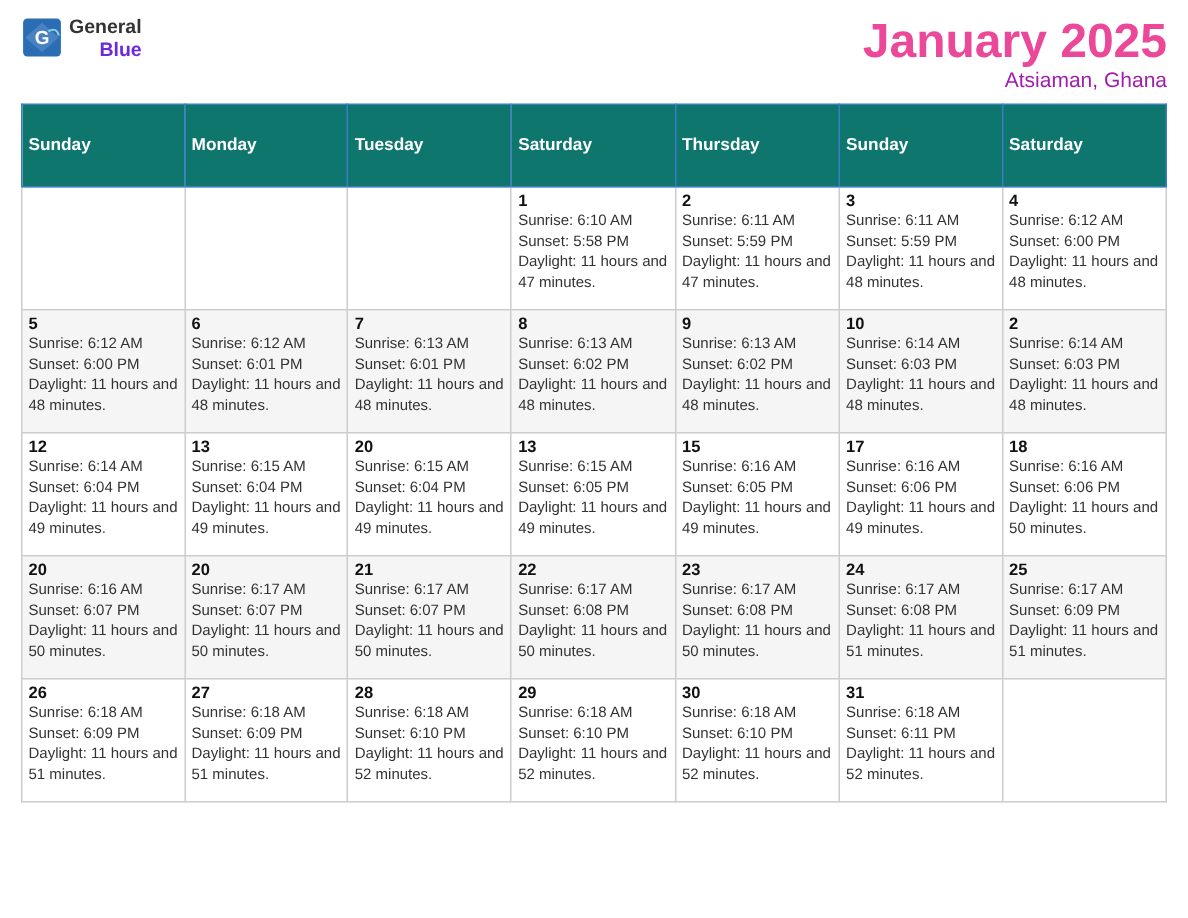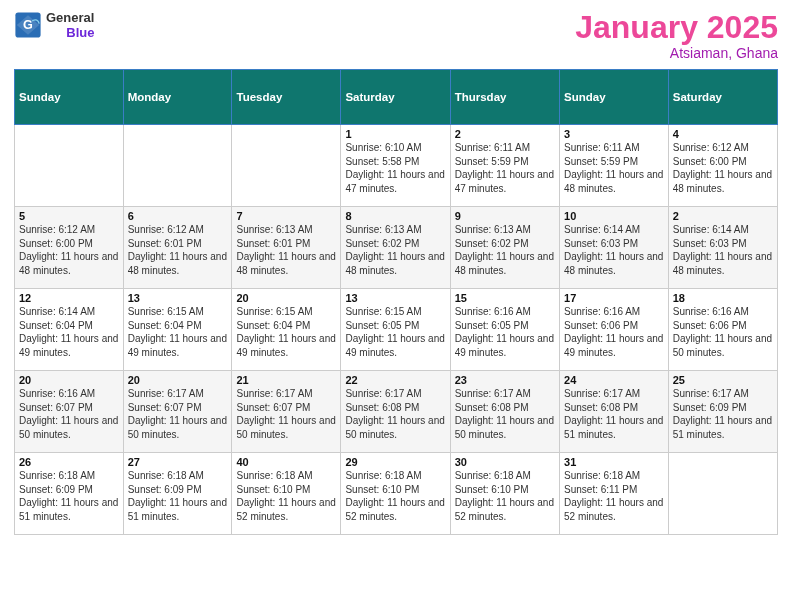--- a/index.html
+++ b/index.html
@@ -239,21 +239,21 @@
         <tr>
           <td>
             <span class="day-num">26</span>
             <div class="day-info">Sunrise: 6:18 AM<br>Sunset: 6:09 PM<br>Daylight: 11 hours and 51 minutes.</div>
           </td>
           <td>
             <span class="day-num">27</span>
             <div class="day-info">Sunrise: 6:18 AM<br>Sunset: 6:09 PM<br>Daylight: 11 hours and 51 minutes.</div>
           </td>
           <td>
-            <span class="day-num">40</span>
+            <span class="day-num">28</span>
             <div class="day-info">Sunrise: 6:18 AM<br>Sunset: 6:10 PM<br>Daylight: 11 hours and 52 minutes.</div>
           </td>
           <td>
             <span class="day-num">29</span>
             <div class="day-info">Sunrise: 6:18 AM<br>Sunset: 6:10 PM<br>Daylight: 11 hours and 52 minutes.</div>
           </td>
           <td>
             <span class="day-num">30</span>
             <div class="day-info">Sunrise: 6:18 AM<br>Sunset: 6:10 PM<br>Daylight: 11 hours and 52 minutes.</div>
           </td>

